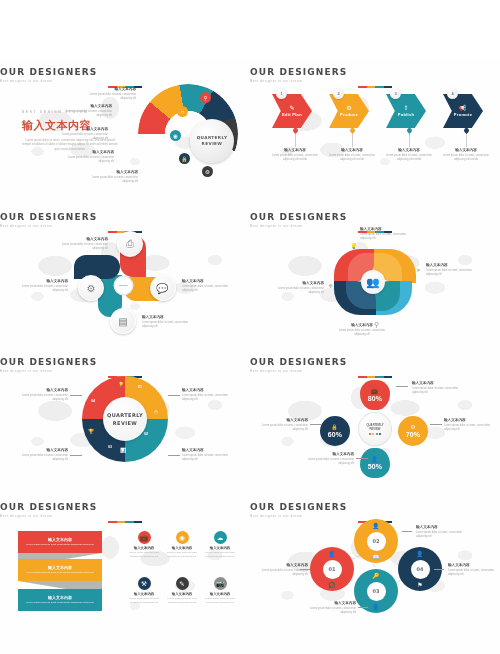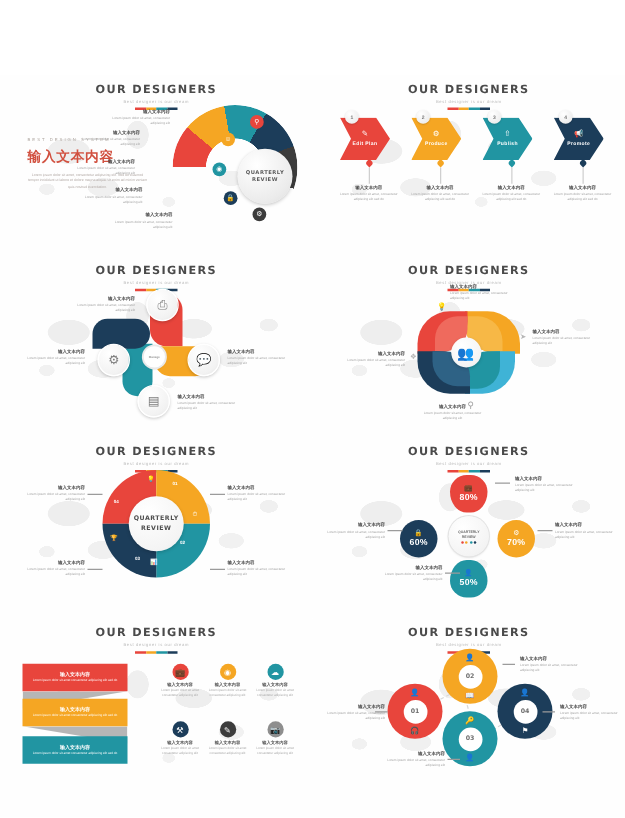--- a/index.html
+++ b/index.html
@@ -36,21 +36,21 @@
       radial-gradient(ellipse 18px 11px at 74% 57%, #efefef 55%, transparent 57%),
       radial-gradient(ellipse 13px 9px at 86% 38%, #eeeeee 55%, transparent 57%),
       radial-gradient(ellipse 11px 8px at 15% 63%, #efefef 55%, transparent 57%),
       radial-gradient(ellipse 9px 7px at 54% 70%, #f0f0f0 55%, transparent 57%);
     opacity: .85;
     pointer-events: none;
   }
   .slide > * { position: relative; z-index: 2; }
 
   
-  .hdr { text-align: center; padding-top: 7px; }
+  .hdr { text-align: left; padding-top: 7px; }
   .hdr .t {
     font-weight: bold;
     font-size: 9px;
     letter-spacing: 1.1px;
     color: #4a4a4a;
     font-family: "DejaVu Sans", sans-serif;
   }
   .hdr .s {
     font-size: 3.3px;
     letter-spacing: .5px;

